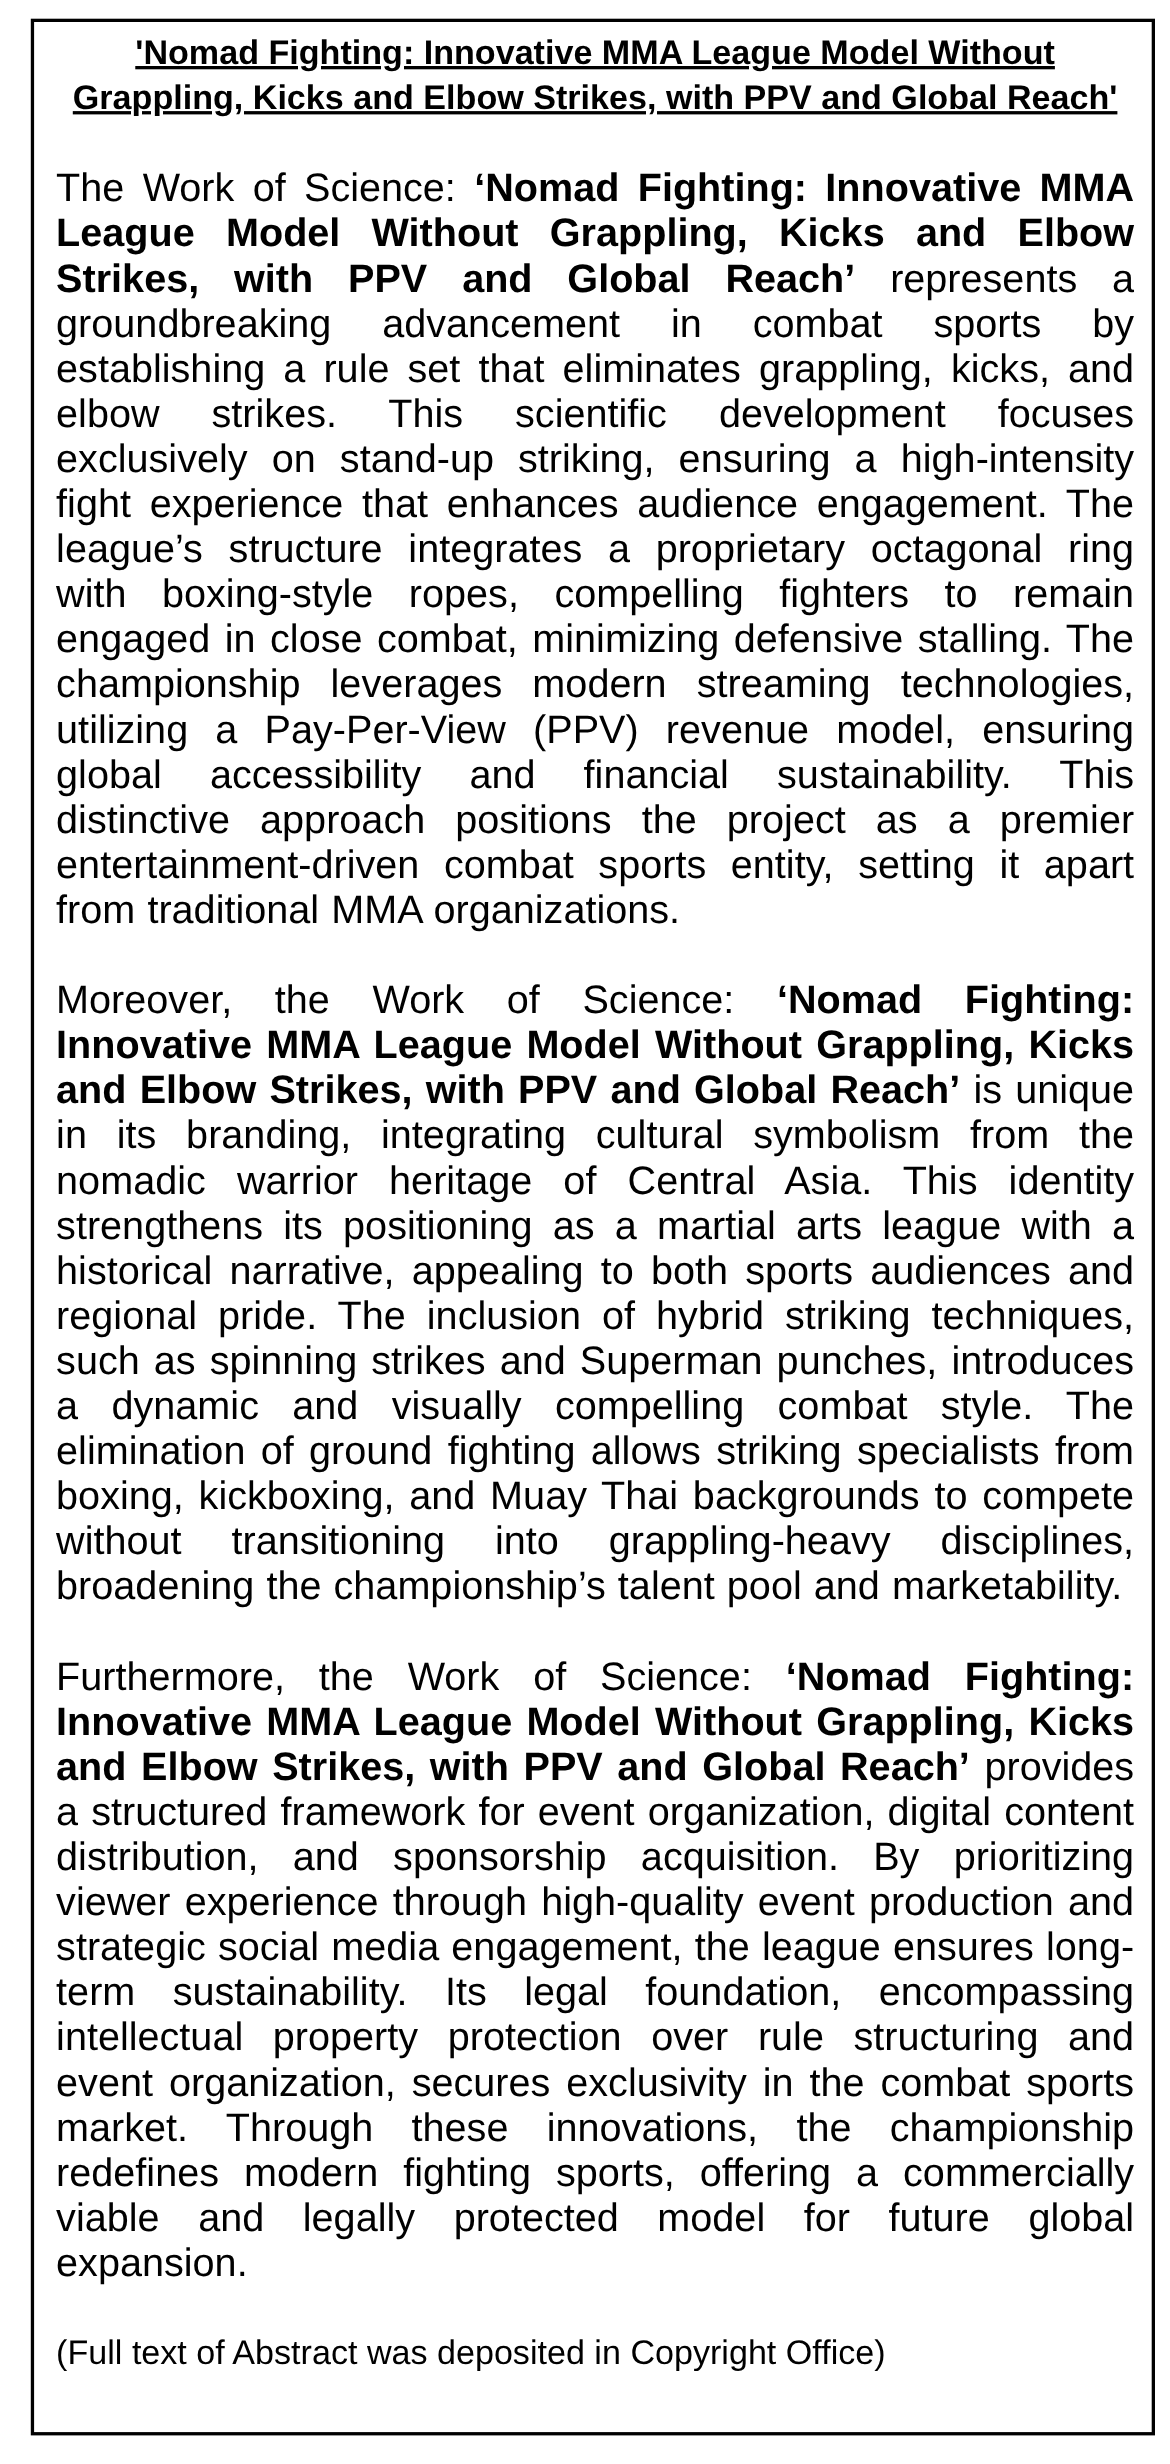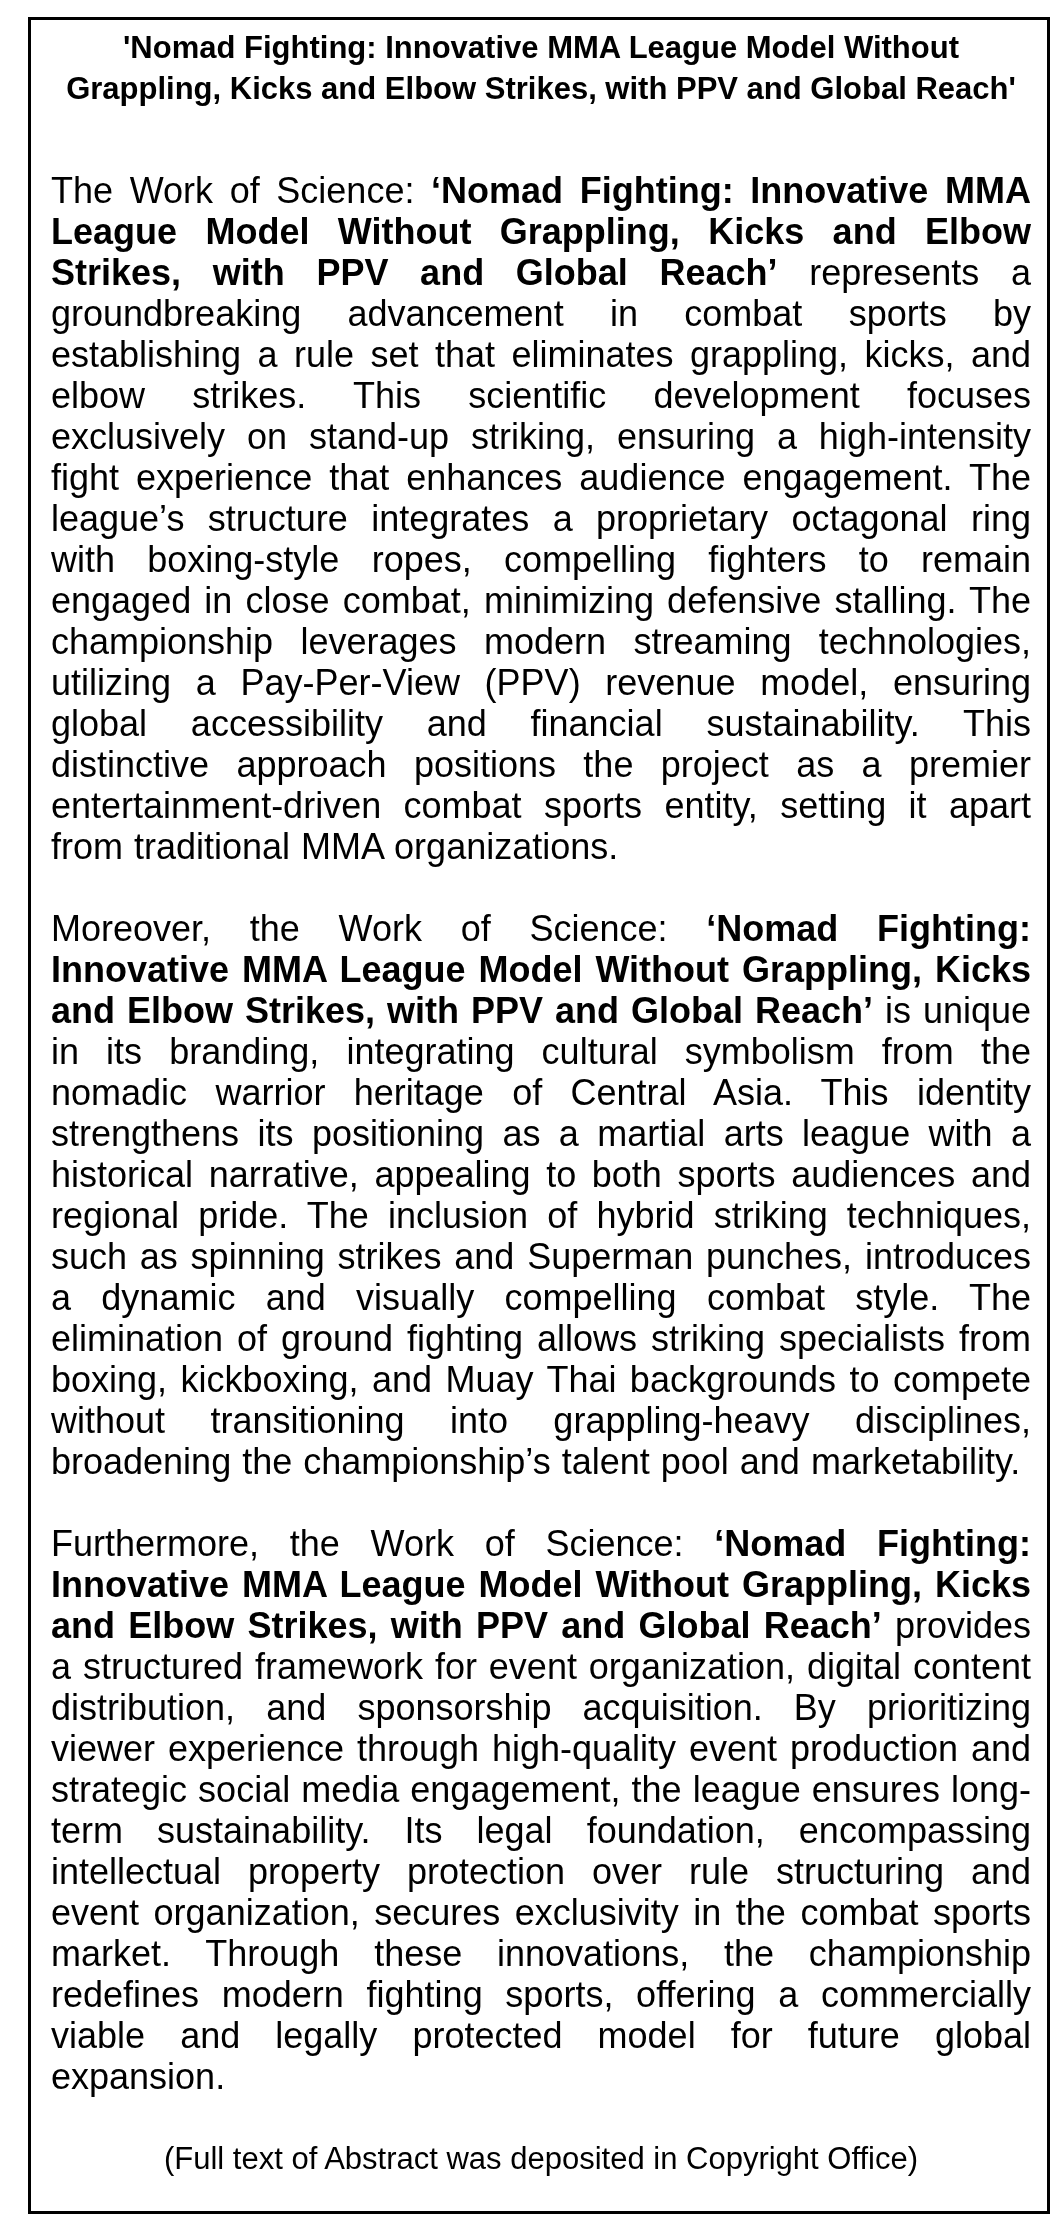--- a/index.html
+++ b/index.html
@@ -24,36 +24,37 @@
     box-sizing: border-box;
     padding: 7px 16px 0 20px;
     overflow: hidden;
     background: #ffffff;
   }
   .title {
     font-size: 31px;
     line-height: 41px;
     font-weight: bold;
     text-align: center;
-    margin: 0 0 61px 0;
+    margin: 0 0 41px 0;
+    text-decoration: underline;
   }
   .para {
     font-size: 36px;
     line-height: 41px;
     text-align: justify;
     margin: 0 0 41px 0;
     word-spacing: 1px;
   }
   .para b {
     font-weight: bold;
   }
   .footer-note {
     font-size: 31px;
     line-height: 41px;
-    text-align: center;
+    text-align: left;
     margin: 0;
   }
 </style>
 </head>
 <body>
 
 <div class="frame">
 
   <h1 class="title">'Nomad Fighting: Innovative MMA League Model Without Grappling, Kicks and Elbow Strikes, with PPV and Global Reach'</h1>
 

